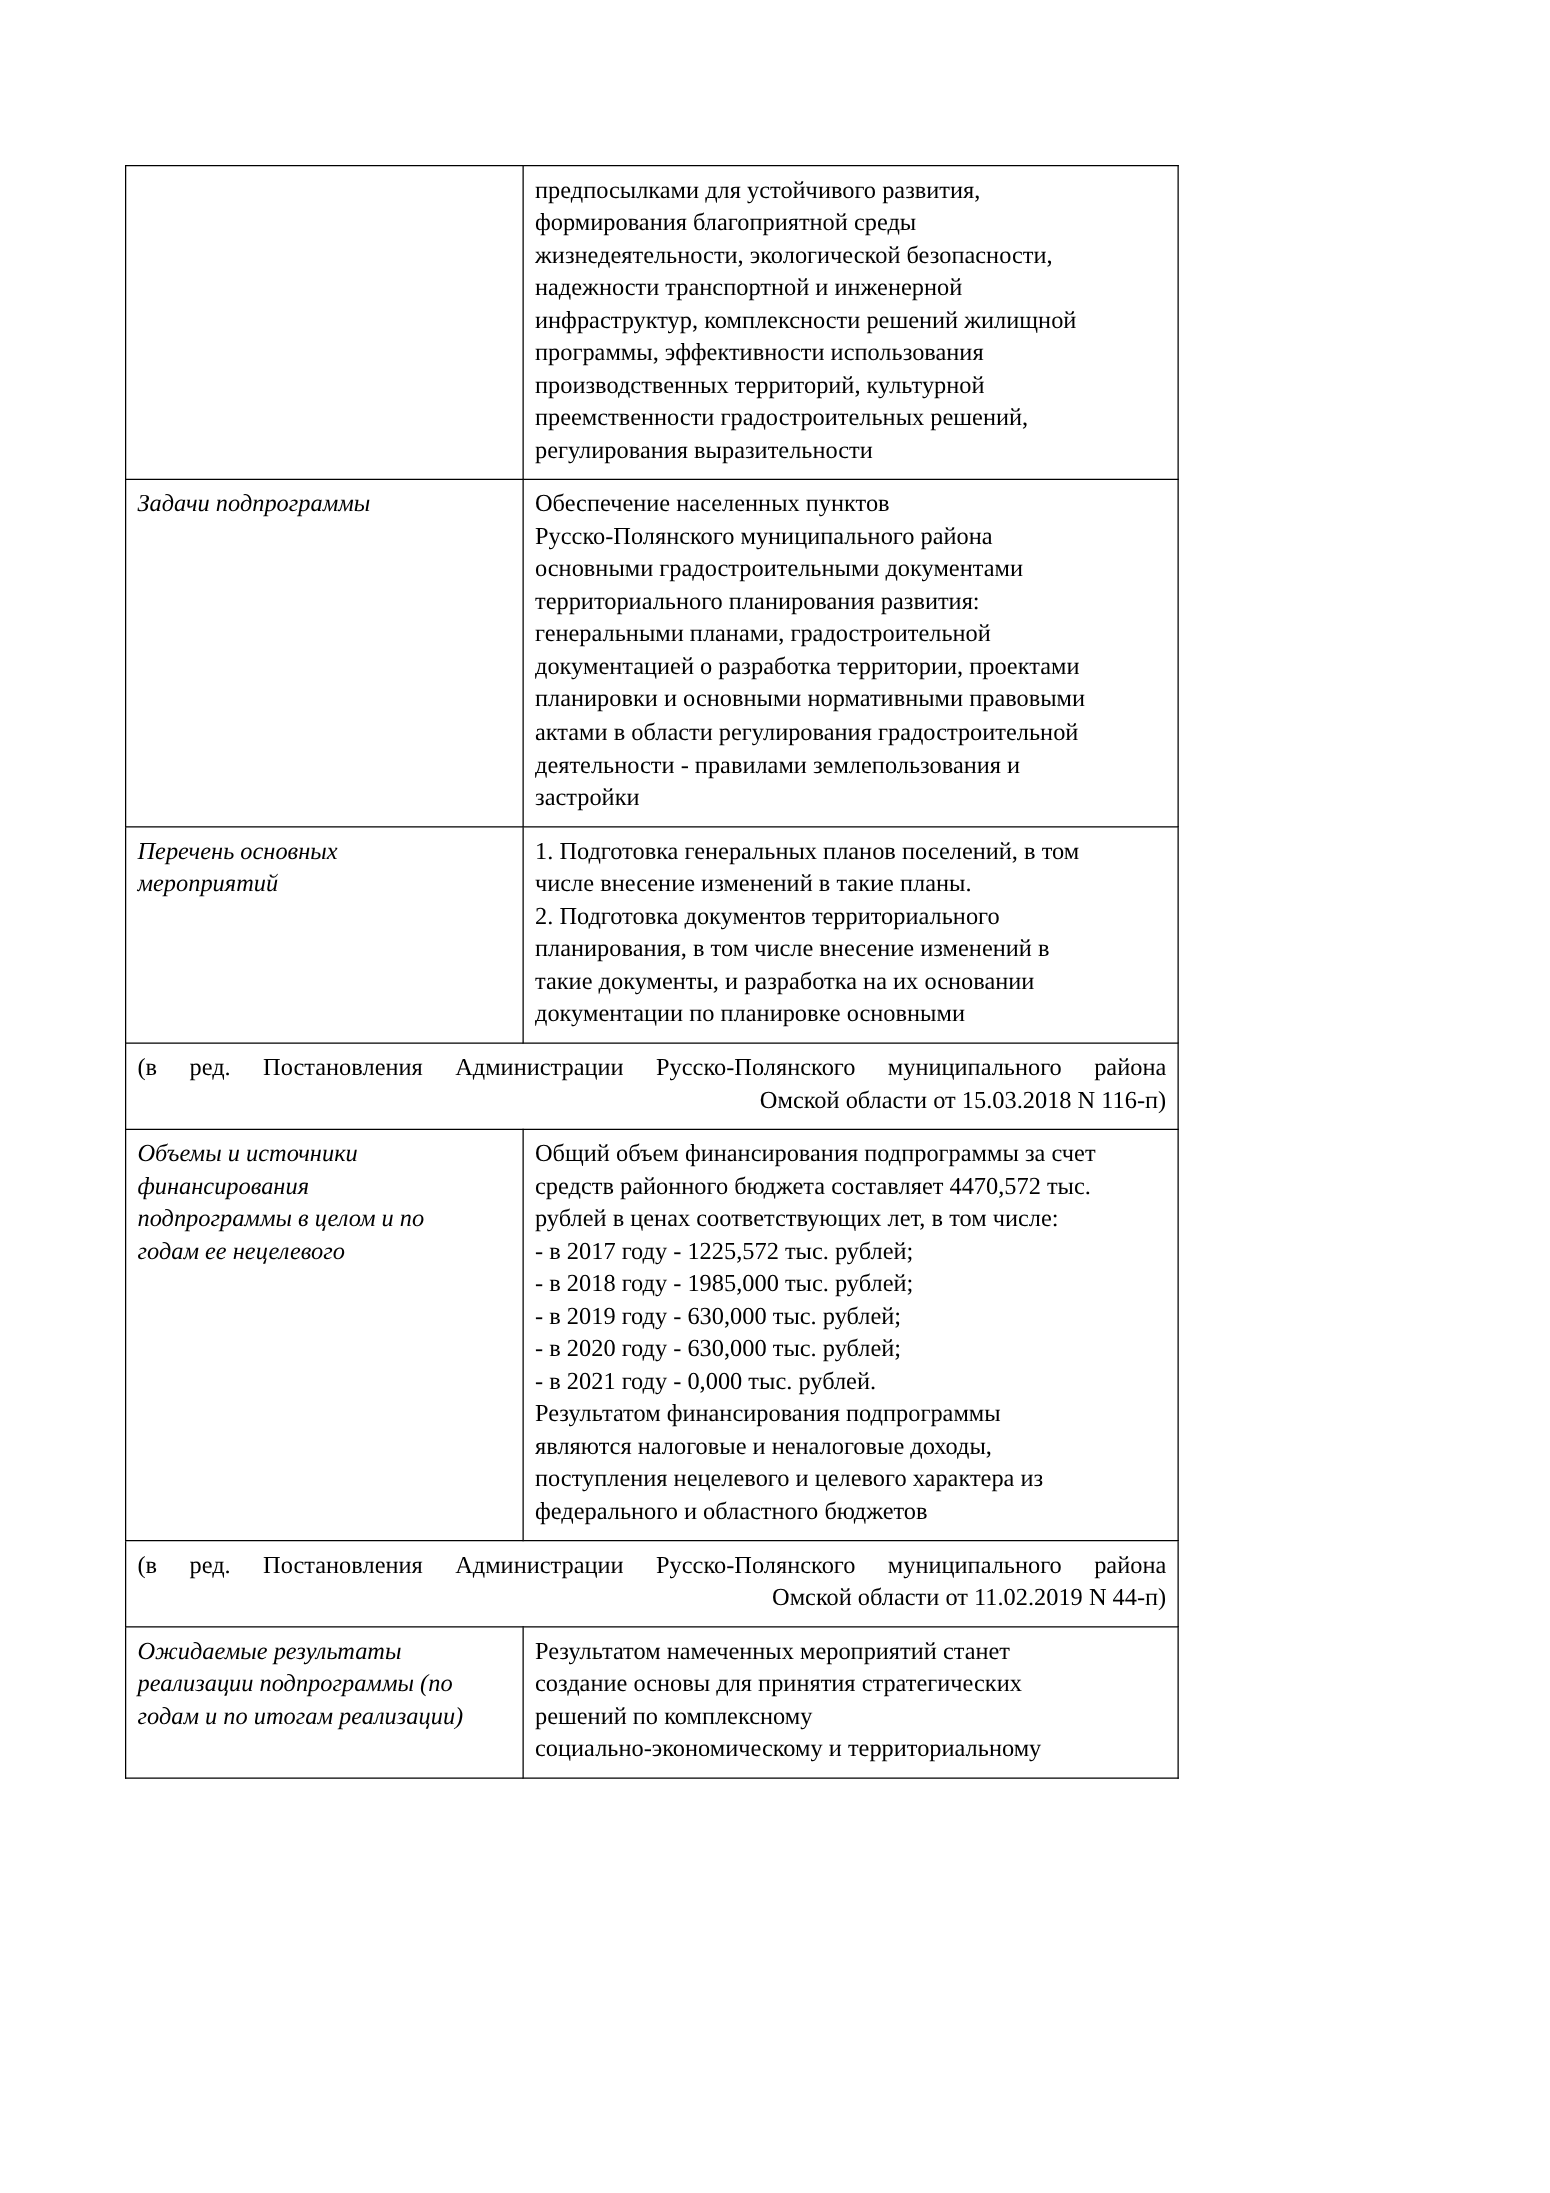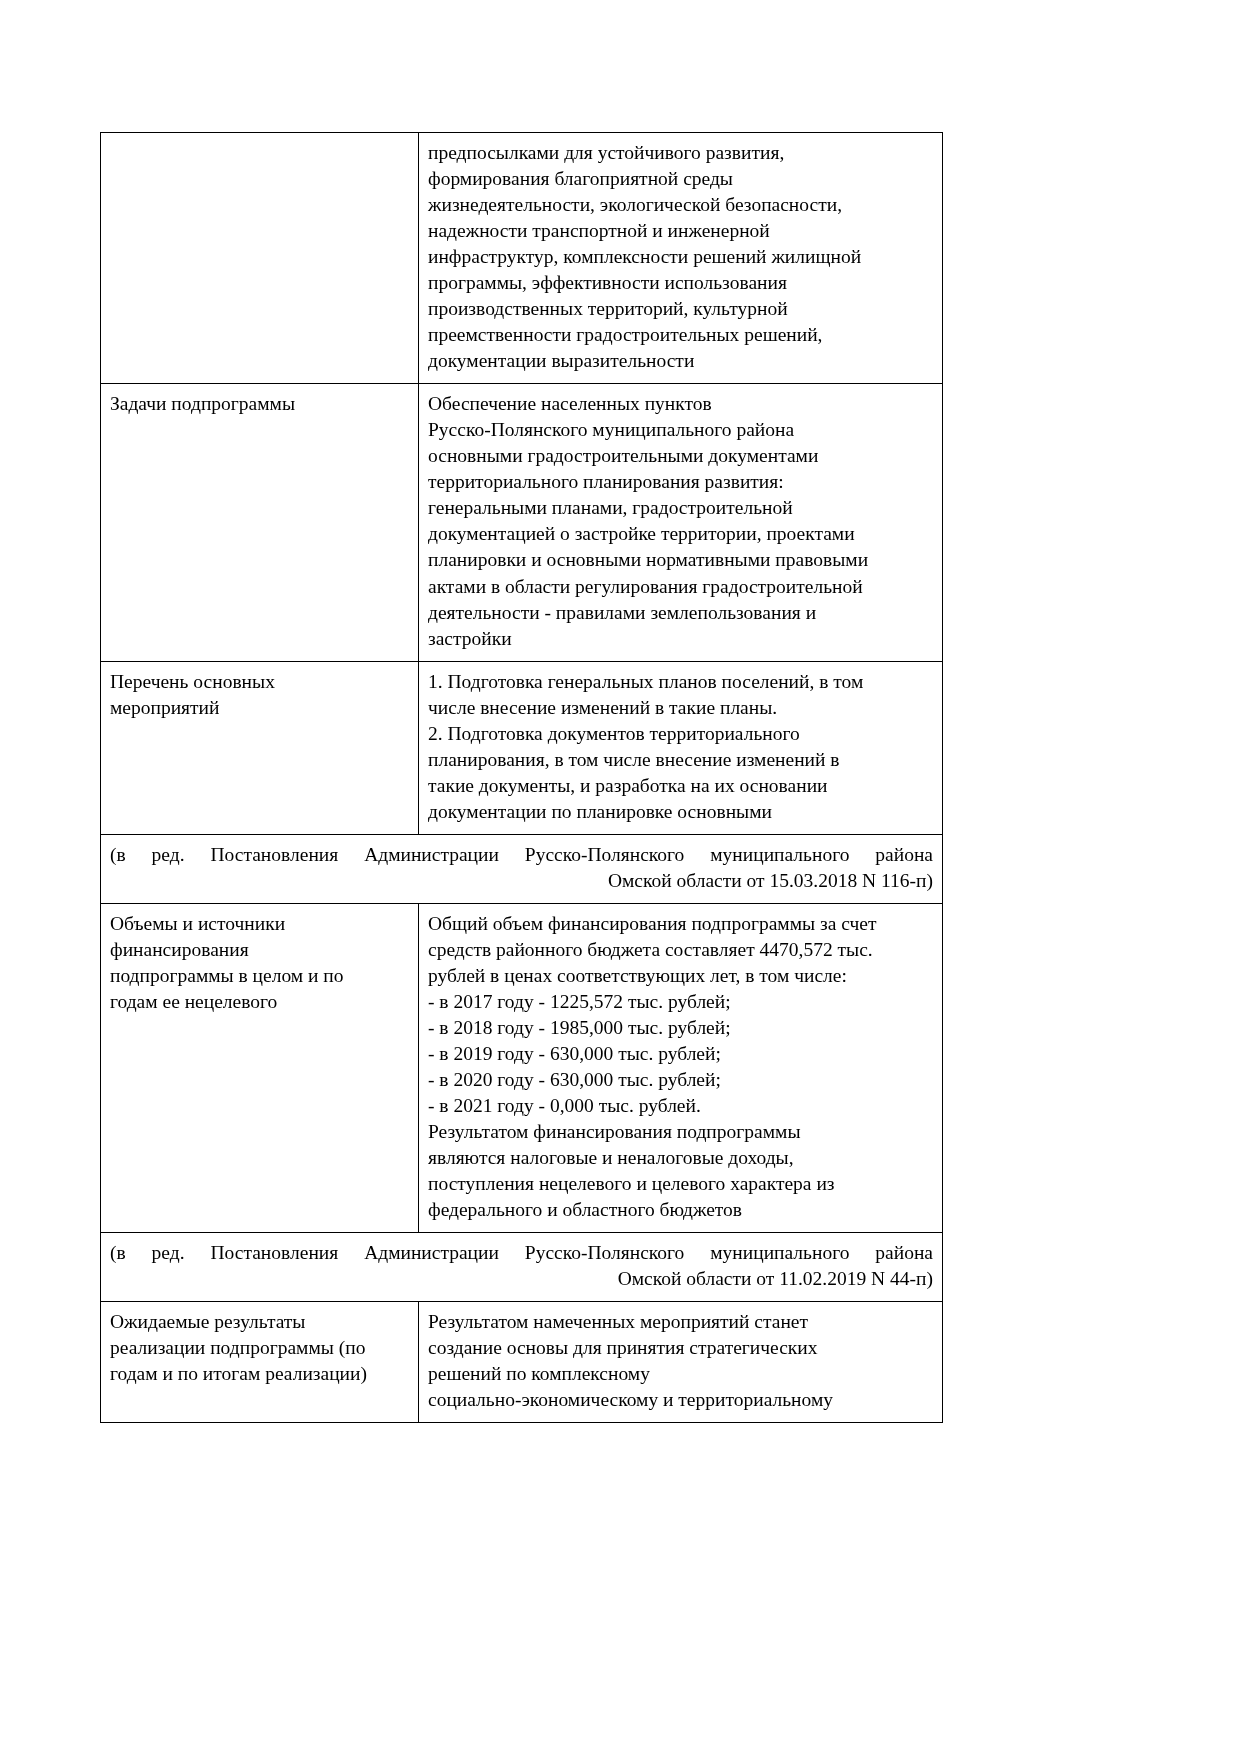--- a/index.html
+++ b/index.html
@@ -33,20 +33,21 @@
     padding: 7px 9px 9px 9px;
     font-size: 19.5px;
     line-height: 1.335;
     font-family: "Liberation Serif", "DejaVu Serif", serif;
   }
   col.c-label { width: 318px; }
   col.c-value { width: 524px; }
 
   td.label-cell {
     padding-left: 9px;
+    font-style: italic;
   }
   td.value-cell {
     padding-left: 11px;
   }
   td.note-cell {
     text-align: justify;
     text-justify: inter-word;
     padding: 10px 9px 10px 9px;
   }
   .para {
@@ -86,39 +87,39 @@
         <td class="value-cell">
           <p class="para">
             <span class="line">предпосылками для устойчивого развития,</span>
             <span class="line">формирования благоприятной среды</span>
             <span class="line">жизнедеятельности, экологической безопасности,</span>
             <span class="line">надежности транспортной и инженерной</span>
             <span class="line">инфраструктур, комплексности решений жилищной</span>
             <span class="line">программы, эффективности использования</span>
             <span class="line">производственных территорий, культурной</span>
             <span class="line">преемственности градостроительных решений,</span>
-            <span class="line">документации выразительности</span>
+            <span class="line">регулирования выразительности</span>
           </p>
         </td>
       </tr>
 
       <tr>
         <td class="label-cell">
           <p class="para">
             <span class="line">Задачи подпрограммы</span>
           </p>
         </td>
         <td class="value-cell">
           <p class="para">
             <span class="line">Обеспечение населенных пунктов</span>
             <span class="line">Русско-Полянского муниципального района</span>
             <span class="line">основными градостроительными документами</span>
             <span class="line">территориального планирования развития:</span>
             <span class="line">генеральными планами, градостроительной</span>
-            <span class="line">документацией о застройке территории, проектами</span>
+            <span class="line">документацией о разработка территории, проектами</span>
             <span class="line">планировки и основными нормативными правовыми</span>
             <span class="line">актами в области регулирования градостроительной</span>
             <span class="line">деятельности - правилами землепользования и</span>
             <span class="line">застройки</span>
           </p>
         </td>
       </tr>
 
       <tr>
         <td class="label-cell">

